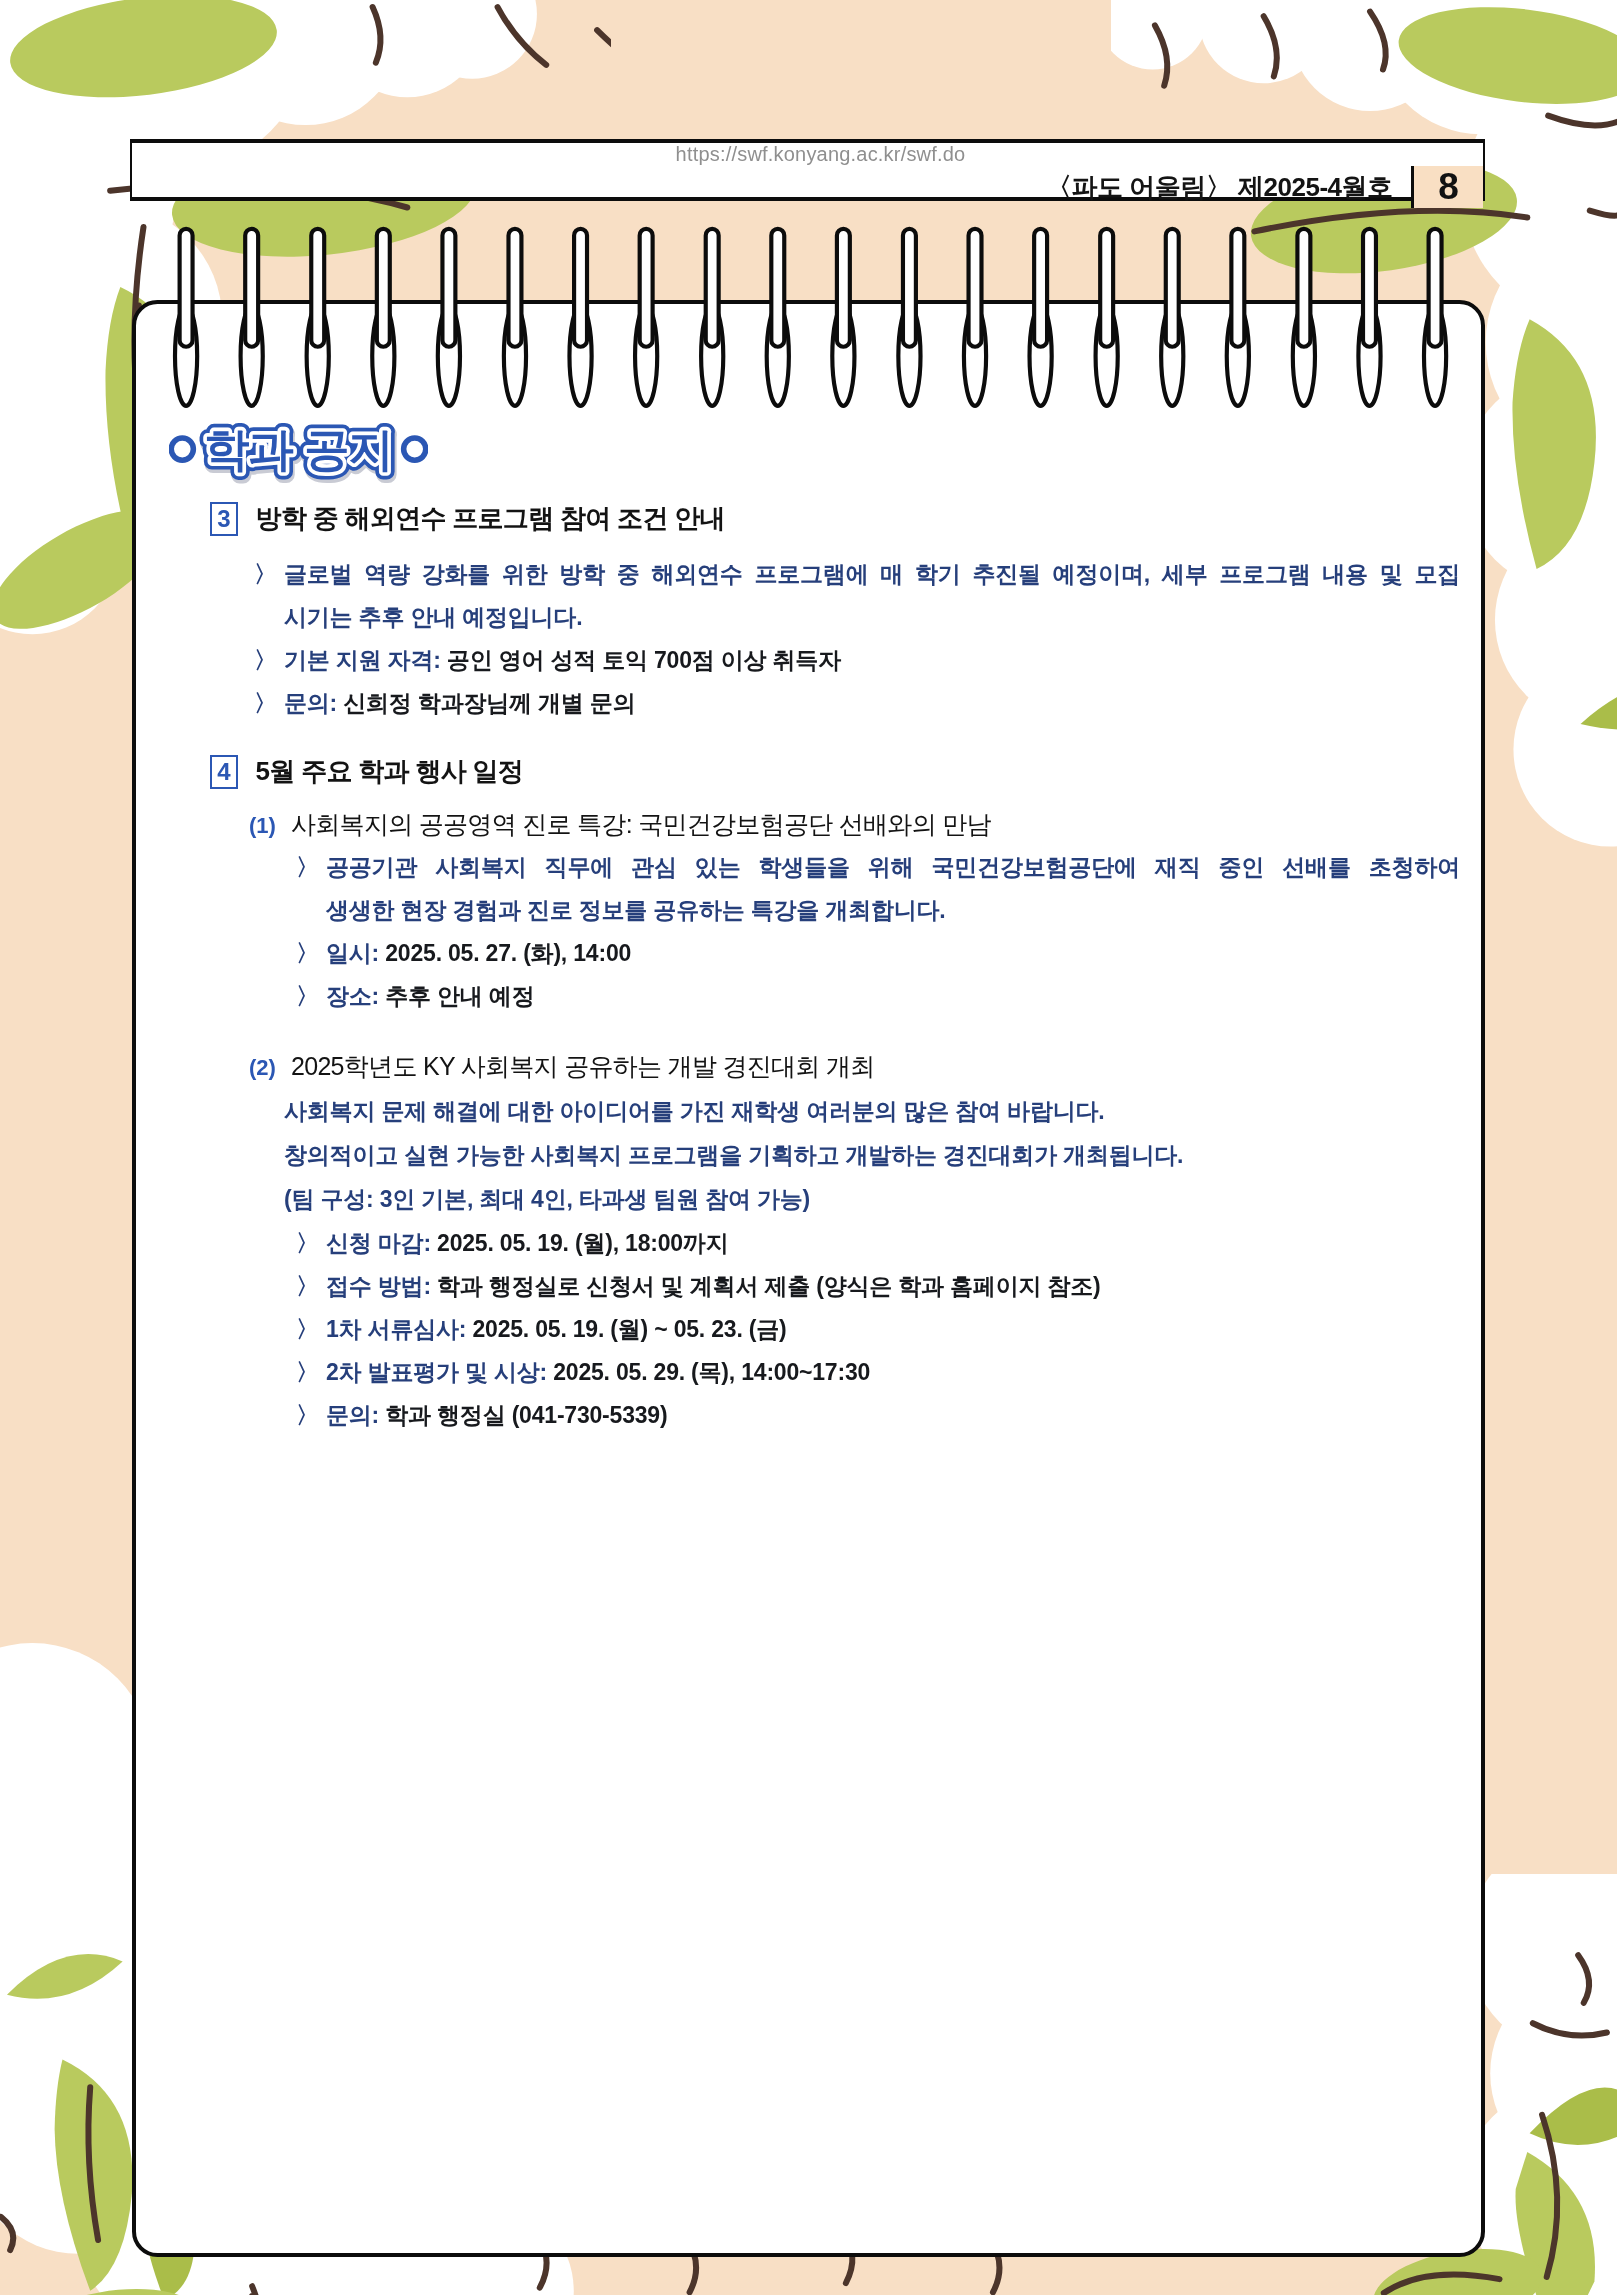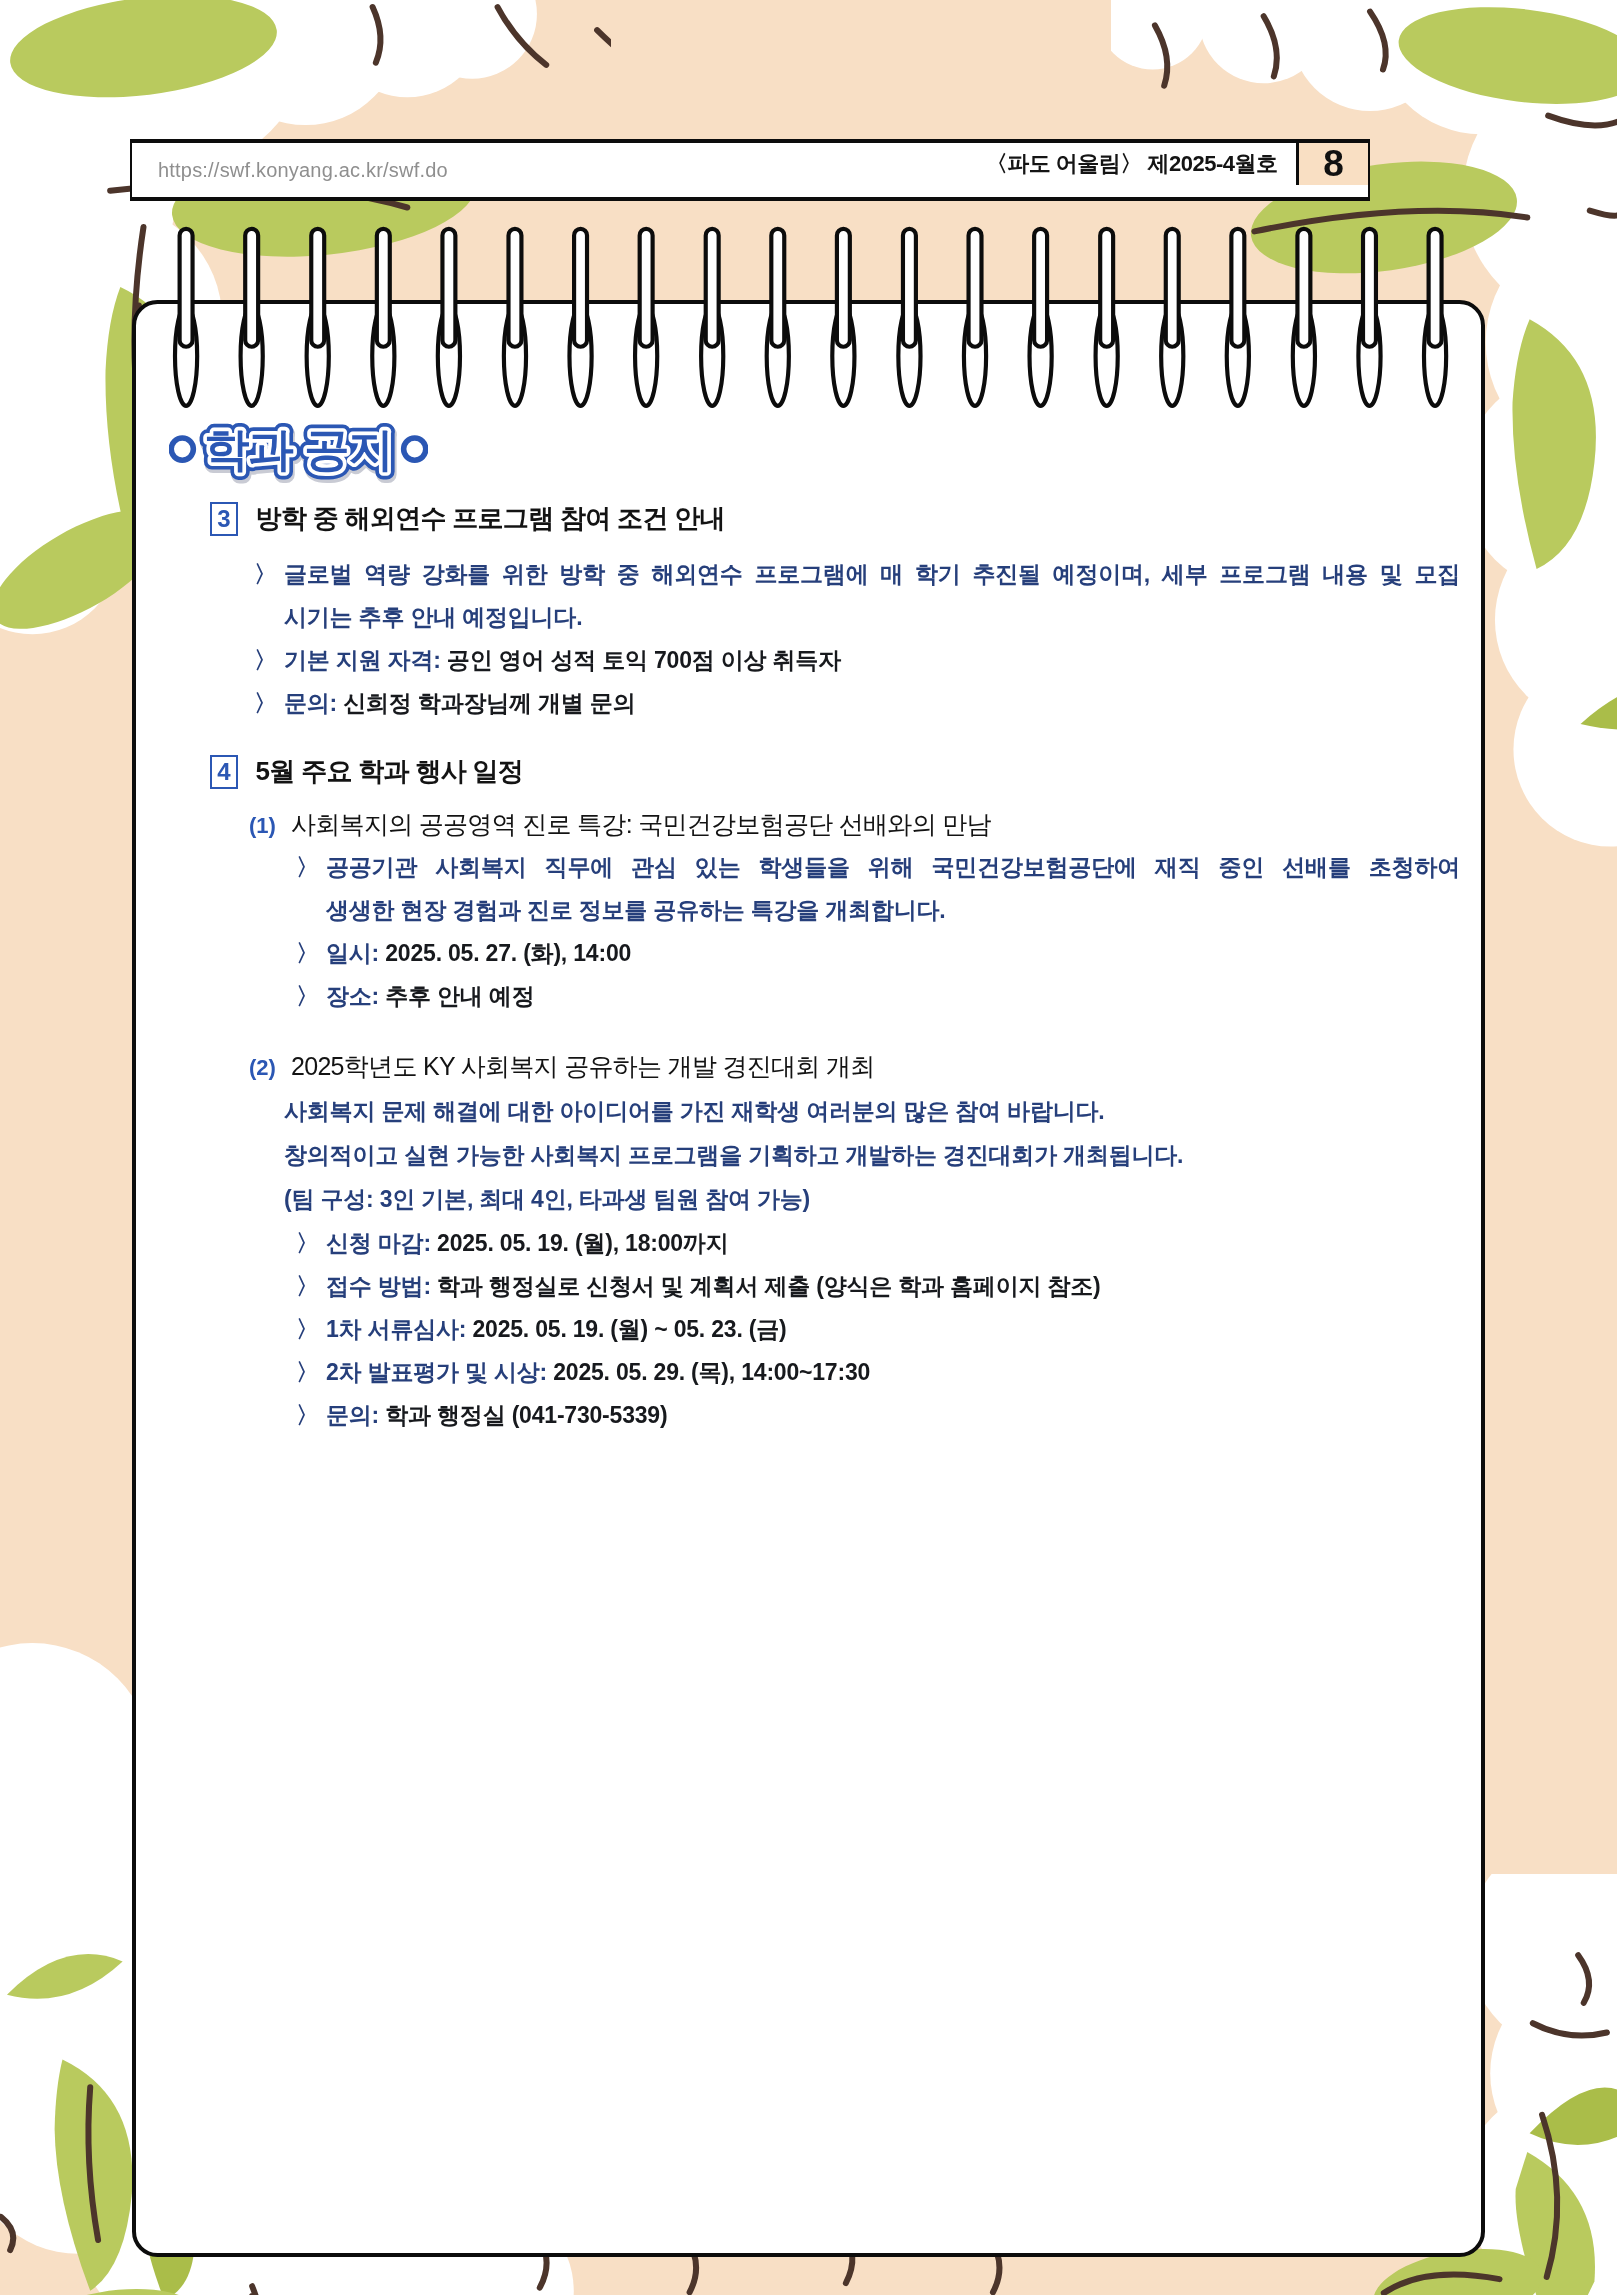--- a/index.html
+++ b/index.html
@@ -10,32 +10,32 @@
   }
   .corner { position:absolute; z-index:1; }
   #deco-tl { left:0; top:0; }
   #deco-tr { left:1111px; top:0; }
   #deco-bl { left:0; top:1643px; }
   #deco-br { left:1319px; top:1874px; }
   #deco-bc { left:486px; top:2221px; z-index:2; }
 
   
   .header-bar {
-    position:absolute; left:130px; top:139px; width:1240px; height:62px;
+    position:absolute; left:130px; top:139px; width:1355px; height:62px;
     background:#ffffff; box-sizing:border-box;
     border-top:4.2px solid #0c0c0c; border-bottom:4.2px solid #0c0c0c;
     border-left:2.8px solid #0c0c0c; border-right:2.8px solid #0c0c0c;
-    display:flex; align-items:flex-start; z-index:30;
+    display:flex; align-items:flex-start; z-index:30;flex-direction:column;
   }
   .header-url {
     align-self:center; margin-left:26px; font-size:20px; color:#8f8f8f; letter-spacing:0.2px;
   }
   .header-right { margin-left:auto; display:flex; align-items:stretch; }
   .header-issue {
-    align-self:center; font-size:22px; color:#141414; padding-right:18.5px; font-weight:700;
+    align-self:center; font-size:26px; color:#141414; padding-right:18.5px; font-weight:700;
     letter-spacing:-0.5px;
   }
   .issue-name { font-weight:900; }
   .page-cell {
     width:69px; background:#f9dfc3; border-left:3.7px solid #0c0c0c;
     display:flex; align-items:center; justify-content:center;
     font-size:37px; font-weight:800; color:#111;
   }
 
   

